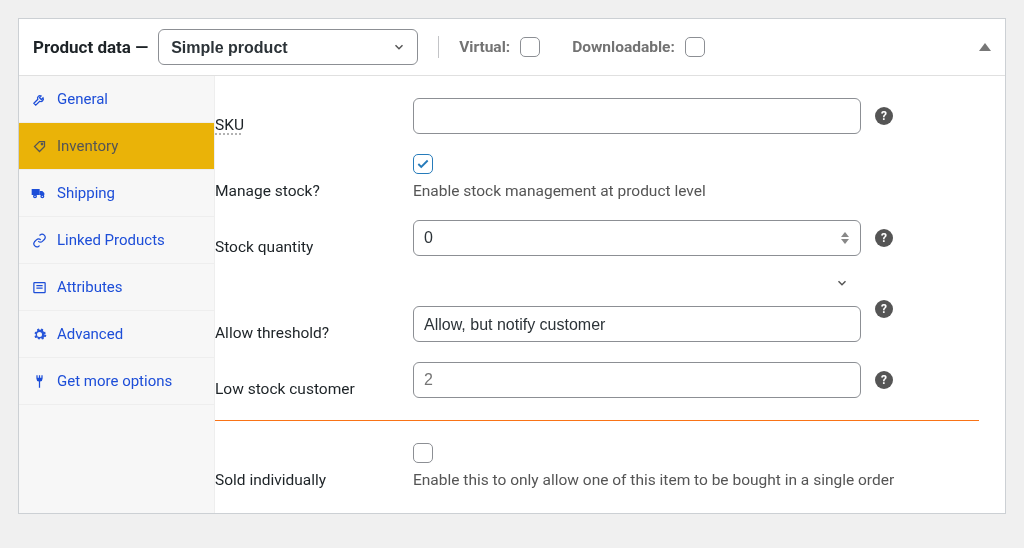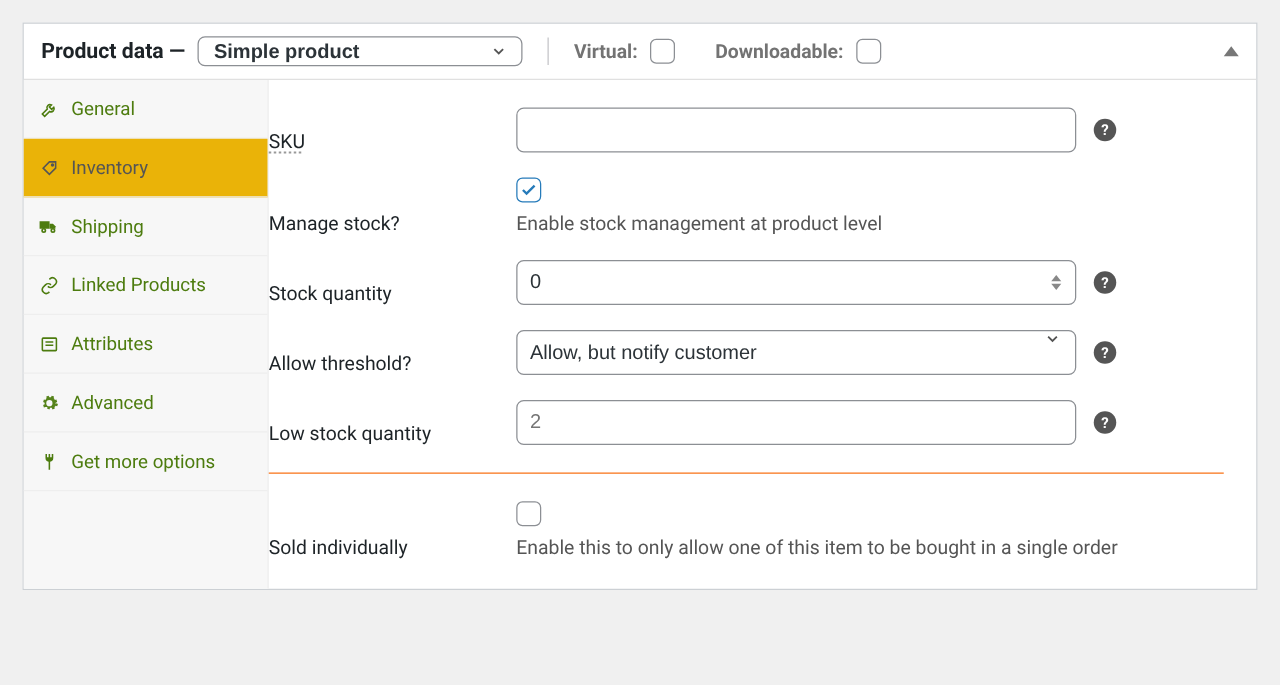--- a/index.html
+++ b/index.html
@@ -28,21 +28,21 @@
     font-weight: 700;
     font-size: 17px;
     color: #1d2327;
   }
   .select-wrap {
     position: relative;
     display: inline-flex;
     align-items: center;
   }
   .product-type-select {
-    height: 24px;
+    height: 36px;
     border: 1px solid #8c8f94;
     border-radius: 6px;
     padding: 0 40px 0 12px;
     background: #fff;
     font-size: 16px;
     font-weight: 600;
     appearance: none;
     color: #2c3338;
     min-width: 260px;
   }
@@ -96,21 +96,21 @@
     border-right: 1px solid #eee;
     display: flex;
     flex-direction: column;
   }
   .tab {
     display: flex;
     align-items: center;
     gap: 10px;
     padding: 14px 12px;
     border-bottom: 1px solid #eee;
-    color: #4d7c0f;
+    color: #1d4ed8;
     font-size: 15px;
     cursor: pointer;
   }
   .tab.active {
     background: #eab308;
     color: #555;
     position: relative;
   }
   .tab .ico {
     width: 16px;
@@ -201,20 +201,21 @@
   .selectinput {
     width: 448px;
     height: 36px;
     border: 1px solid #8c8f94;
     border-radius: 6px;
     padding: 0 34px 0 10px;
     font-size: 16px;
     color: #2c3338;
     background: #fff;
     appearance: none;
+    margin-top: 30px;
   }
   .selwrap { position: relative; width: 448px; }
   .selwrap .chev { right: 12px; }
   .help {
     width:18px;height:18px;border-radius:50%;
     background:#555;color:#fff;
     display:inline-flex;align-items:center;justify-content:center;
     font-size:12px;font-weight:700;
     cursor:help;
   }
@@ -374,21 +375,21 @@
               <svg class="chev" width="14" height="14" viewBox="0 0 24 24" fill="none" stroke="#555" stroke-width="2.5">
                   <polyline points="6 9 12 15 18 9"></polyline>
                 </svg>
             </span>
             <span class="help">?</span>
           </div>
         </div>
       </div>
 
       <div class="row">
-        <div class="row-label">Low stock quantity</div>
+        <div class="row-label">Low stock customer</div>
         <div class="row-field">
           <div class="field-line">
             <input class="txtinput dim" type="text" placeholder="2" style="">
             <span class="help">?</span>
           </div>
         </div>
       </div>
 
       <div class="row sep">
         <div class="row-label">Sold individually</div>

